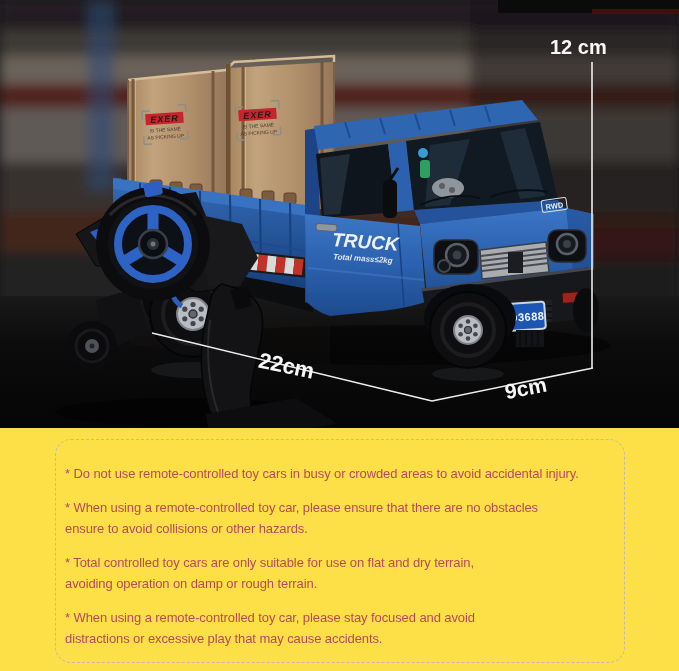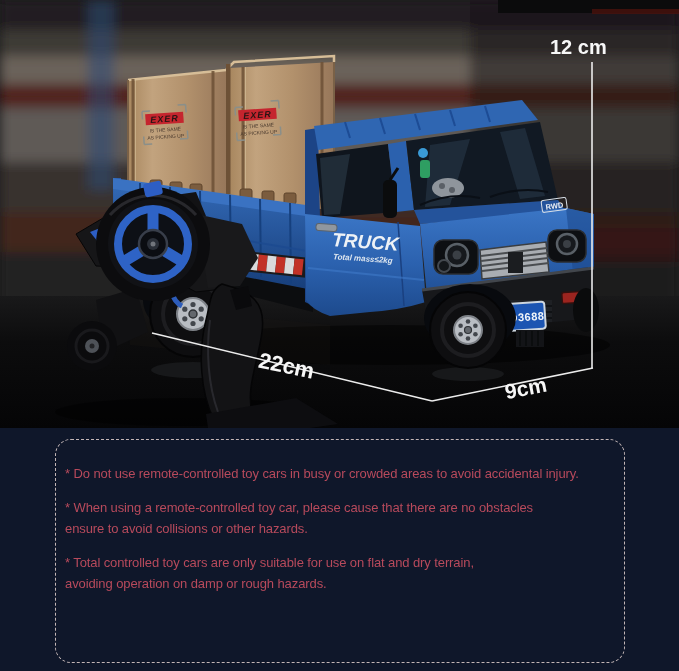--- a/index.html
+++ b/index.html
@@ -1,21 +1,21 @@
 <!DOCTYPE html>
 <html><head>
 <meta charset="utf-8">
 <style>
   html,body{margin:0;padding:0;background:#fff;}
   .stage{position:relative;width:679px;height:671px;overflow:hidden;background:#fff;
          font-family:"Liberation Sans",sans-serif;}
   .photo{position:absolute;left:0;top:0;width:679px;height:428px;background:#111;}
   .photo svg{display:block;}
   svg text{font-family:"Liberation Sans",sans-serif;}
-  .warning-panel{position:absolute;left:0;top:428px;width:679px;height:243px;background:#0f172a;}
+  .warning-panel{position:absolute;left:0;top:428px;width:679px;height:243px;background:#fde047;}
   .warning-box{position:absolute;left:55px;top:11px;width:570px;height:224px;
                border:1px dashed #c3b6b6;border-radius:16px;box-sizing:border-box;
                padding:23px 8px 0 9px;}
   .warning-item{margin:0 0 13px 0;color:#b84a5c;font-size:13px;line-height:21px;letter-spacing:-0.1px;}
   .warning-line{white-space:nowrap;}
 </style>
 </head>
 <body>
 
 <div class="stage">
@@ -347,23 +347,27 @@
     </g>
   </svg>
   </div>
 
   <div class="warning-panel">
     <div class="warning-box">
       <p class="warning-item">
         <span class="warning-line">* Do not use remote-controlled toy cars in busy or crowded areas to avoid accidental injury.</span>
       </p>
       <p class="warning-item">
-        <span class="warning-line">* When using a remote-controlled toy car, please cause that there are no obstacles</span><br>
+        <span class="warning-line">* When using a remote-controlled toy car, please ensure that there are no obstacles</span><br>
         <span class="warning-line">ensure to avoid collisions or other hazards.</span>
       </p>
       <p class="warning-item">
         <span class="warning-line">* Total controlled toy cars are only suitable for use on flat and dry terrain,</span><br>
-        <span class="warning-line">avoiding operation on damp or rough hazards.</span>
+        <span class="warning-line">avoiding operation on damp or rough terrain.</span>
+      </p>
+      <p class="warning-item">
+        <span class="warning-line">* When using a remote-controlled toy car, please stay focused and avoid</span><br>
+        <span class="warning-line">distractions or excessive play that may cause accidents.</span>
       </p>
     </div>
   </div>
 
 </div>
 
 </body></html>

